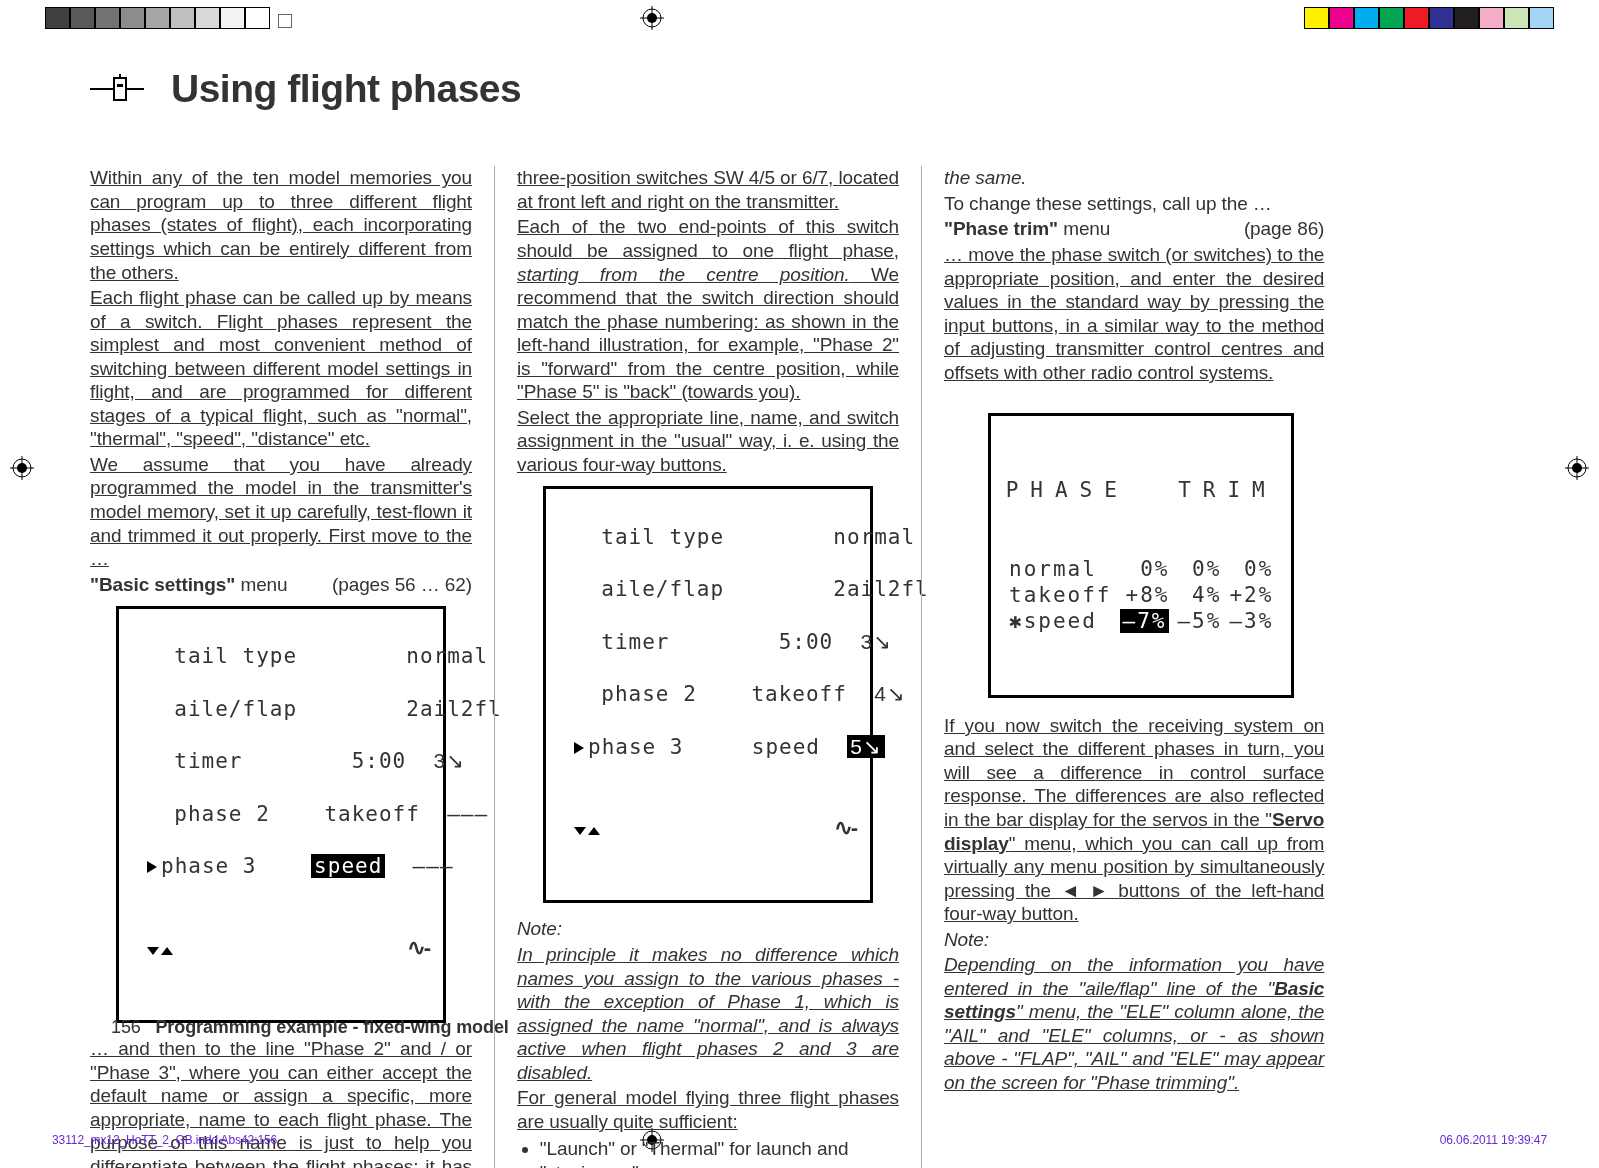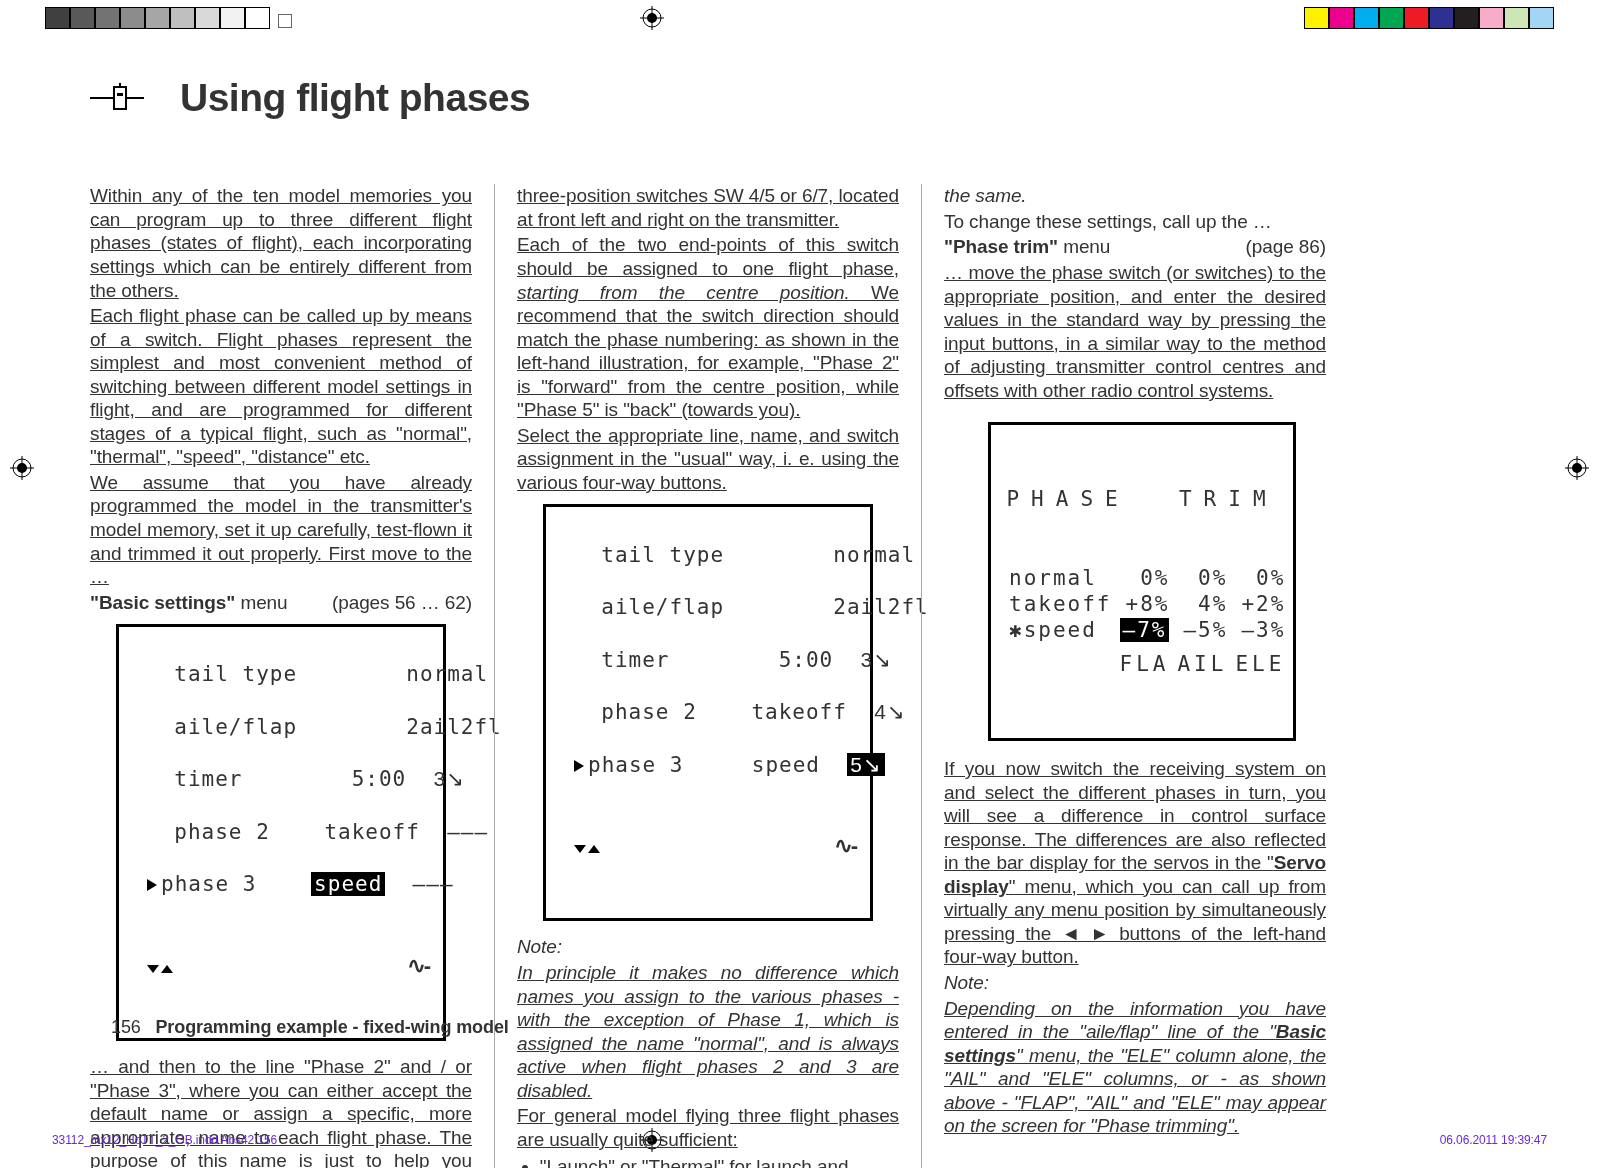--- a/index.html
+++ b/index.html
@@ -36,21 +36,21 @@
   .tiny-sq { position:absolute; top:14px; left:278px; width:12px; height:12px; border:1px solid #666; }
 
   
   .page {
     position:absolute;
     left: 90px; top: 60px;
     width: var(--content-w);
   }
   .title-row { display:flex; align-items:center; gap:22px; margin-bottom:48px; }
   .title-glyph svg { display:block; }
-  h1 { margin:14px; font-size:39px; font-weight:700; letter-spacing:-0.5px; }
+  h1 { margin:5px; font-size:39px; font-weight:700; letter-spacing:-0.5px; }
 
   .columns { display:flex; gap:var(--gutter); }
   .col { width: var(--col-w); }
   
   .col + .col { border-left: 0.5px solid #aaa; padding-left: var(--gutter); }
 
   p { margin: 0 0 2px 0; text-align:left; }
   p.flow { text-align:justify;text-decoration:underline; }
   .menu-line { display:flex; justify-content:space-between; }
   em, .ital { font-style:italic; }
@@ -75,21 +75,21 @@
   .lcd .hl { background:#000; color:#fff; padding:0 3px; }
   .lcd .ptr { display:inline-block; width:0;height:0; border-top:6px solid transparent; border-bottom:6px solid transparent; border-left:10px solid #000; margin-right:4px; vertical-align:middle; }
   .lcd .ast { font-weight:700; }
   .lcd .footer { display:flex; justify-content:space-between; align-items:center; padding-top:2px; }
   .mini-arrow { display:inline-block; width:0;height:0; }
   .mini-down { border-left:6px solid transparent;border-right:6px solid transparent;border-top:8px solid #000; margin-right:2px;}
   .mini-up   { border-left:6px solid transparent;border-right:6px solid transparent;border-bottom:8px solid #000; }
   .squiggle { font-family: var(--body-font); font-size:22px; font-weight:700; letter-spacing:-2px;}
   .sw-ic { font-family: var(--body-font); }
 
-  .lcd.trim { margin: 20px 30px 16px 44px; padding:8px 14px; letter-spacing: 2px; }
+  .lcd.trim { margin: 29px 30px 16px 44px; padding:8px 14px; letter-spacing: 2px; }
   .lcd.trim .hdr { text-align:center; letter-spacing:12px; }
   .lcd.trim table { width:100%; border-collapse:collapse; font-family:inherit; font-size:inherit; }
   .lcd.trim td { text-align:right; padding:0 4px; }
   .lcd.trim td:first-child { text-align:left; }
   .lcd.trim .ftr td { text-align:right; letter-spacing:4px; padding-top:8px;}
 
   
   .page-footer {
     position:absolute; left:90px; top: 1016px;
     font-size:18px;
@@ -264,26 +264,20 @@
             <td>+8%</td>
             <td>4%</td>
             <td>+2%</td>
           </tr>
           <tr>
             <td><span class="ast">✱</span><span>speed</span></td>
             <td><span class="hl">–7%</span></td>
             <td>–5%</td>
             <td>–3%</td>
           </tr>
-          <tr class="ftr">
-            <td></td>
-            <td>FLA</td>
-            <td>AIL</td>
-            <td>ELE</td>
-          </tr>
         </tbody></table>
       </div>
 
       <p class="flow">
         <span>If you now switch the receiving system on and select the different phases in turn, you will see a difference in control surface response. The differences are also reflected in the bar display for the servos in the "</span><strong>Servo display</strong><span>" menu, which you can call up from virtually any menu position by simultaneously pressing the ◄ ► buttons of the left-hand four-way button.</span>
       </p>
       <p><em class="uline">Note:</em></p>
       <p class="flow ital">
         <span>Depending on the information you have entered in the "aile/flap" line of the "</span><strong><em>Basic settings</em></strong><span>" menu, the "ELE" column alone, the "AIL" and "ELE" columns, or - as shown above - "FLAP", "AIL" and "ELE" may appear on the screen for "Phase trimming".</span>
       </p>

